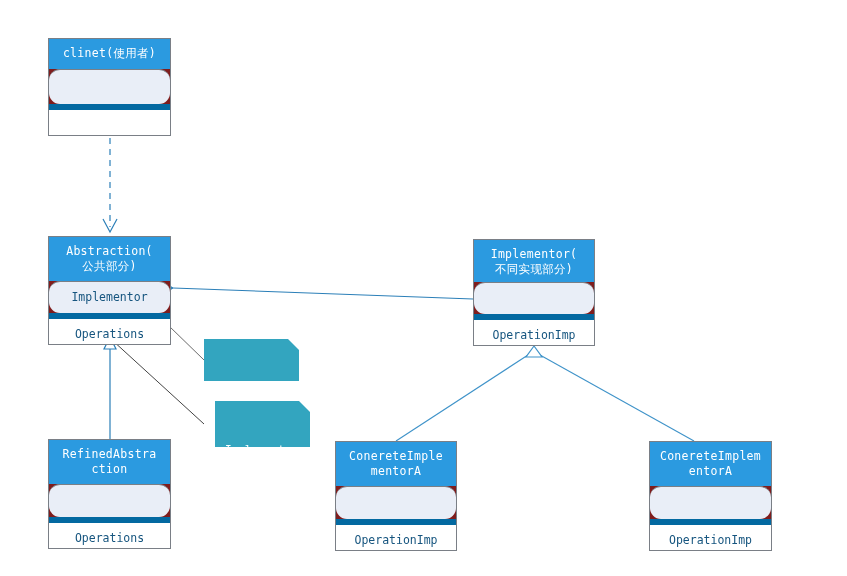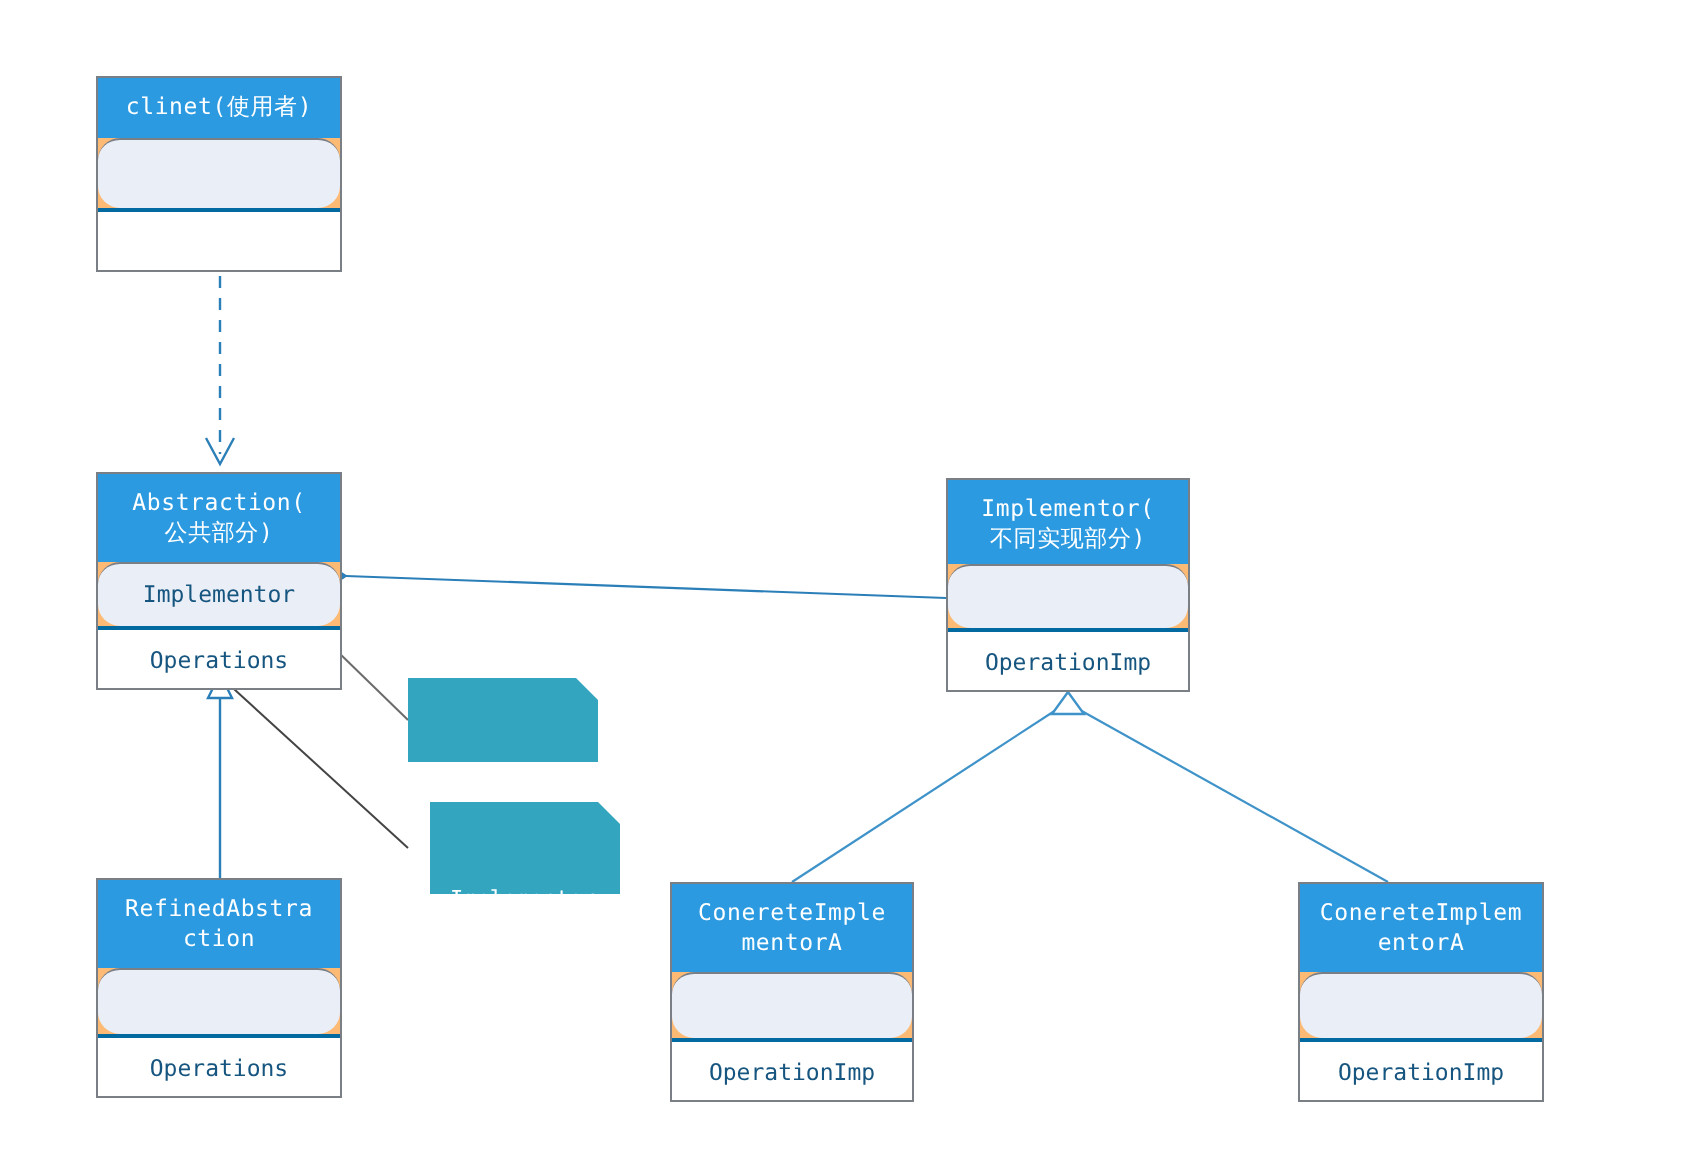--- a/index.html
+++ b/index.html
@@ -24,21 +24,21 @@
     width: 847px;
     height: 576px;
     pointer-events: none;
   }
 
   
   .uml-class {
     position: absolute;
     border: 1px solid #7a7f86;
     box-sizing: border-box;
-    background: #fdba74;
+    background: #7f1d1d;
     z-index: 5;
   }
   .uml-header {
     background: #2b9ae0;
     color: #ffffff;
     font-size: 11.5px;
     line-height: 15px;
     text-align: center;
     padding: 7px 4px;
     box-sizing: border-box;
@@ -53,21 +53,21 @@
     min-height: 31px;
     padding: 7px 4px;
     text-align: center;
     color: #16557f;
     font-size: 11.5px;
     line-height: 16px;
     border-radius: 11px;
   }
   .uml-ops {
     background: #ffffff;
-    border-top: 2px solid #0369a1;
+    border-top: 6px solid #0369a1;
     box-sizing: border-box;
     min-height: 31px;
     padding: 7px 4px;
     text-align: center;
     color: #16557f;
     font-size: 11.5px;
     line-height: 16px;
   }
   .uml-attrs.empty, .uml-ops.empty { padding: 0; }
 

